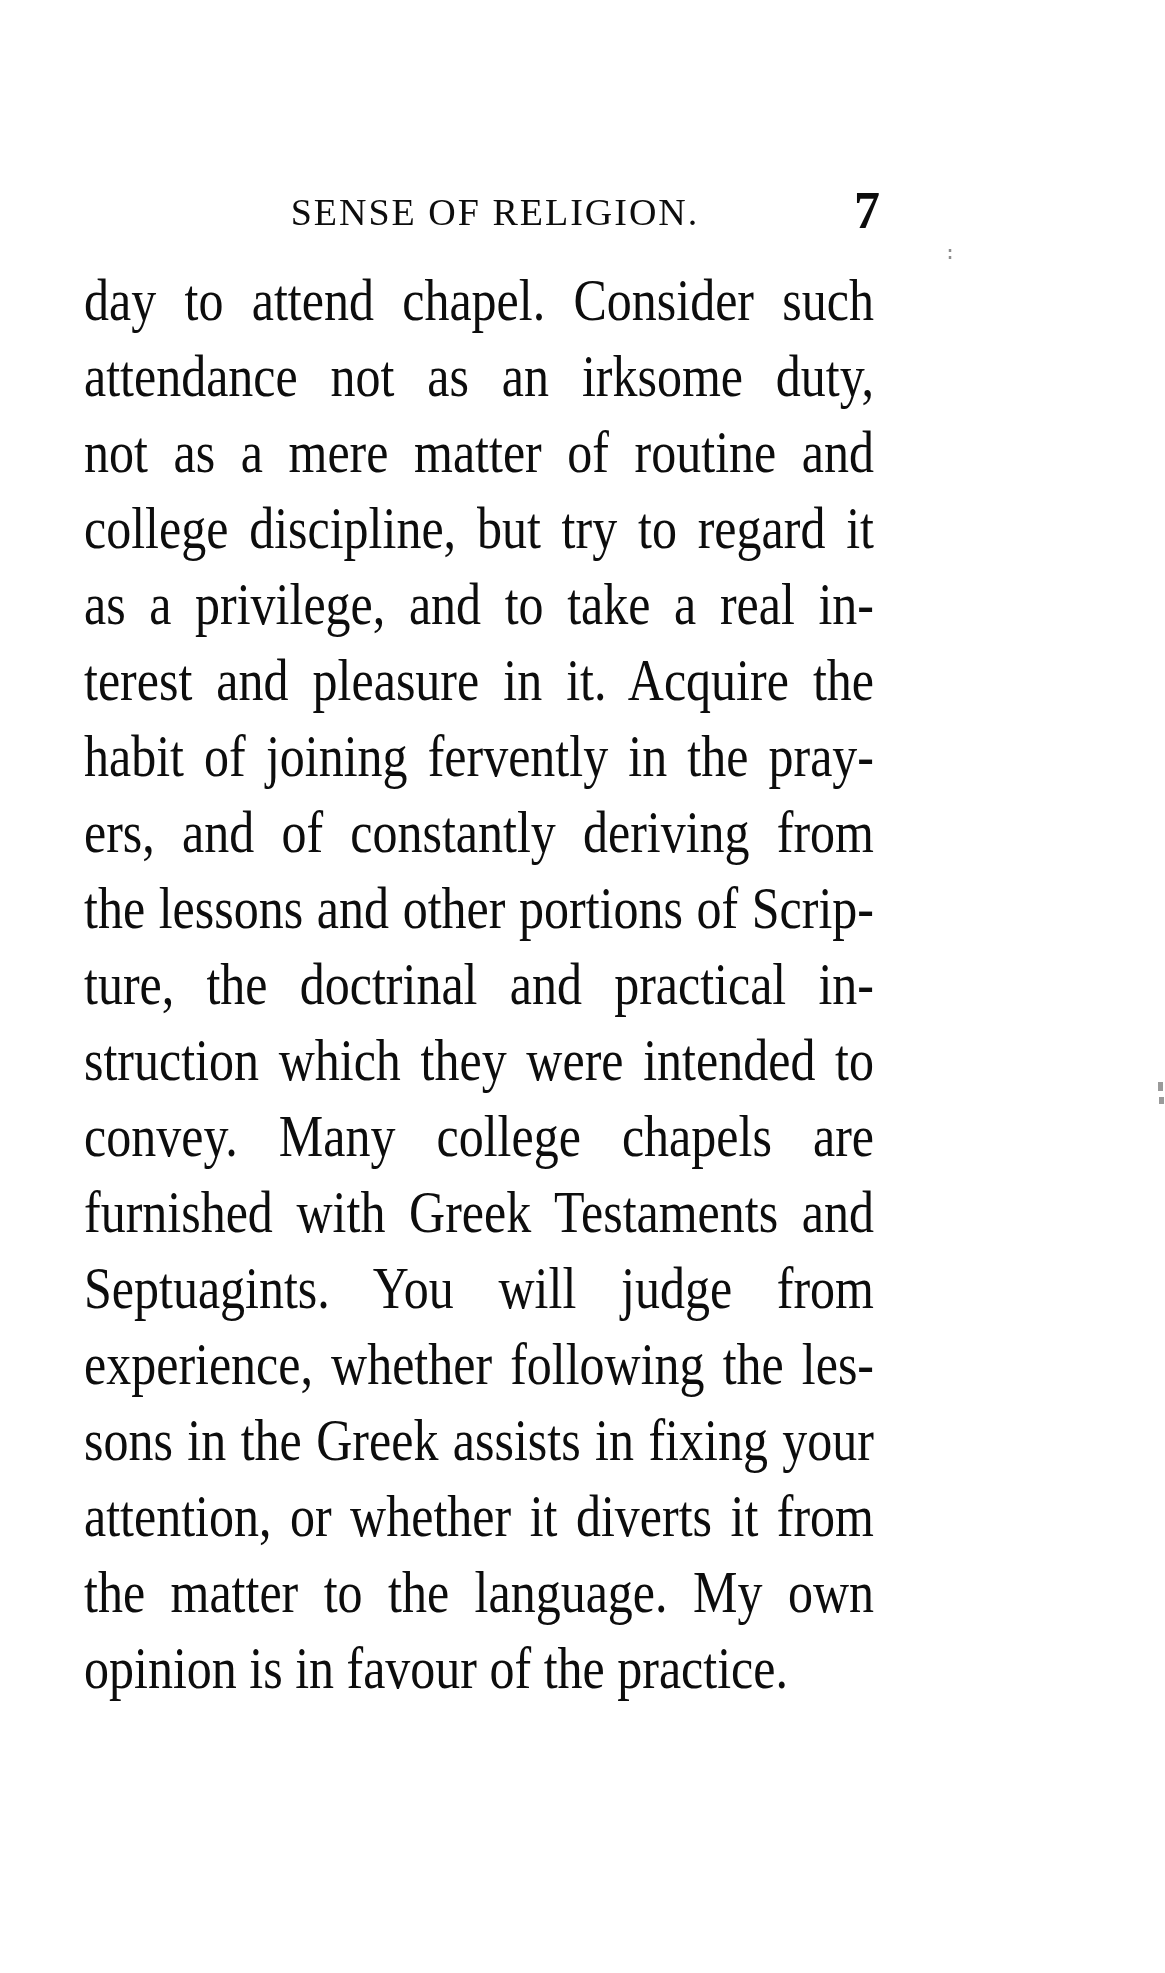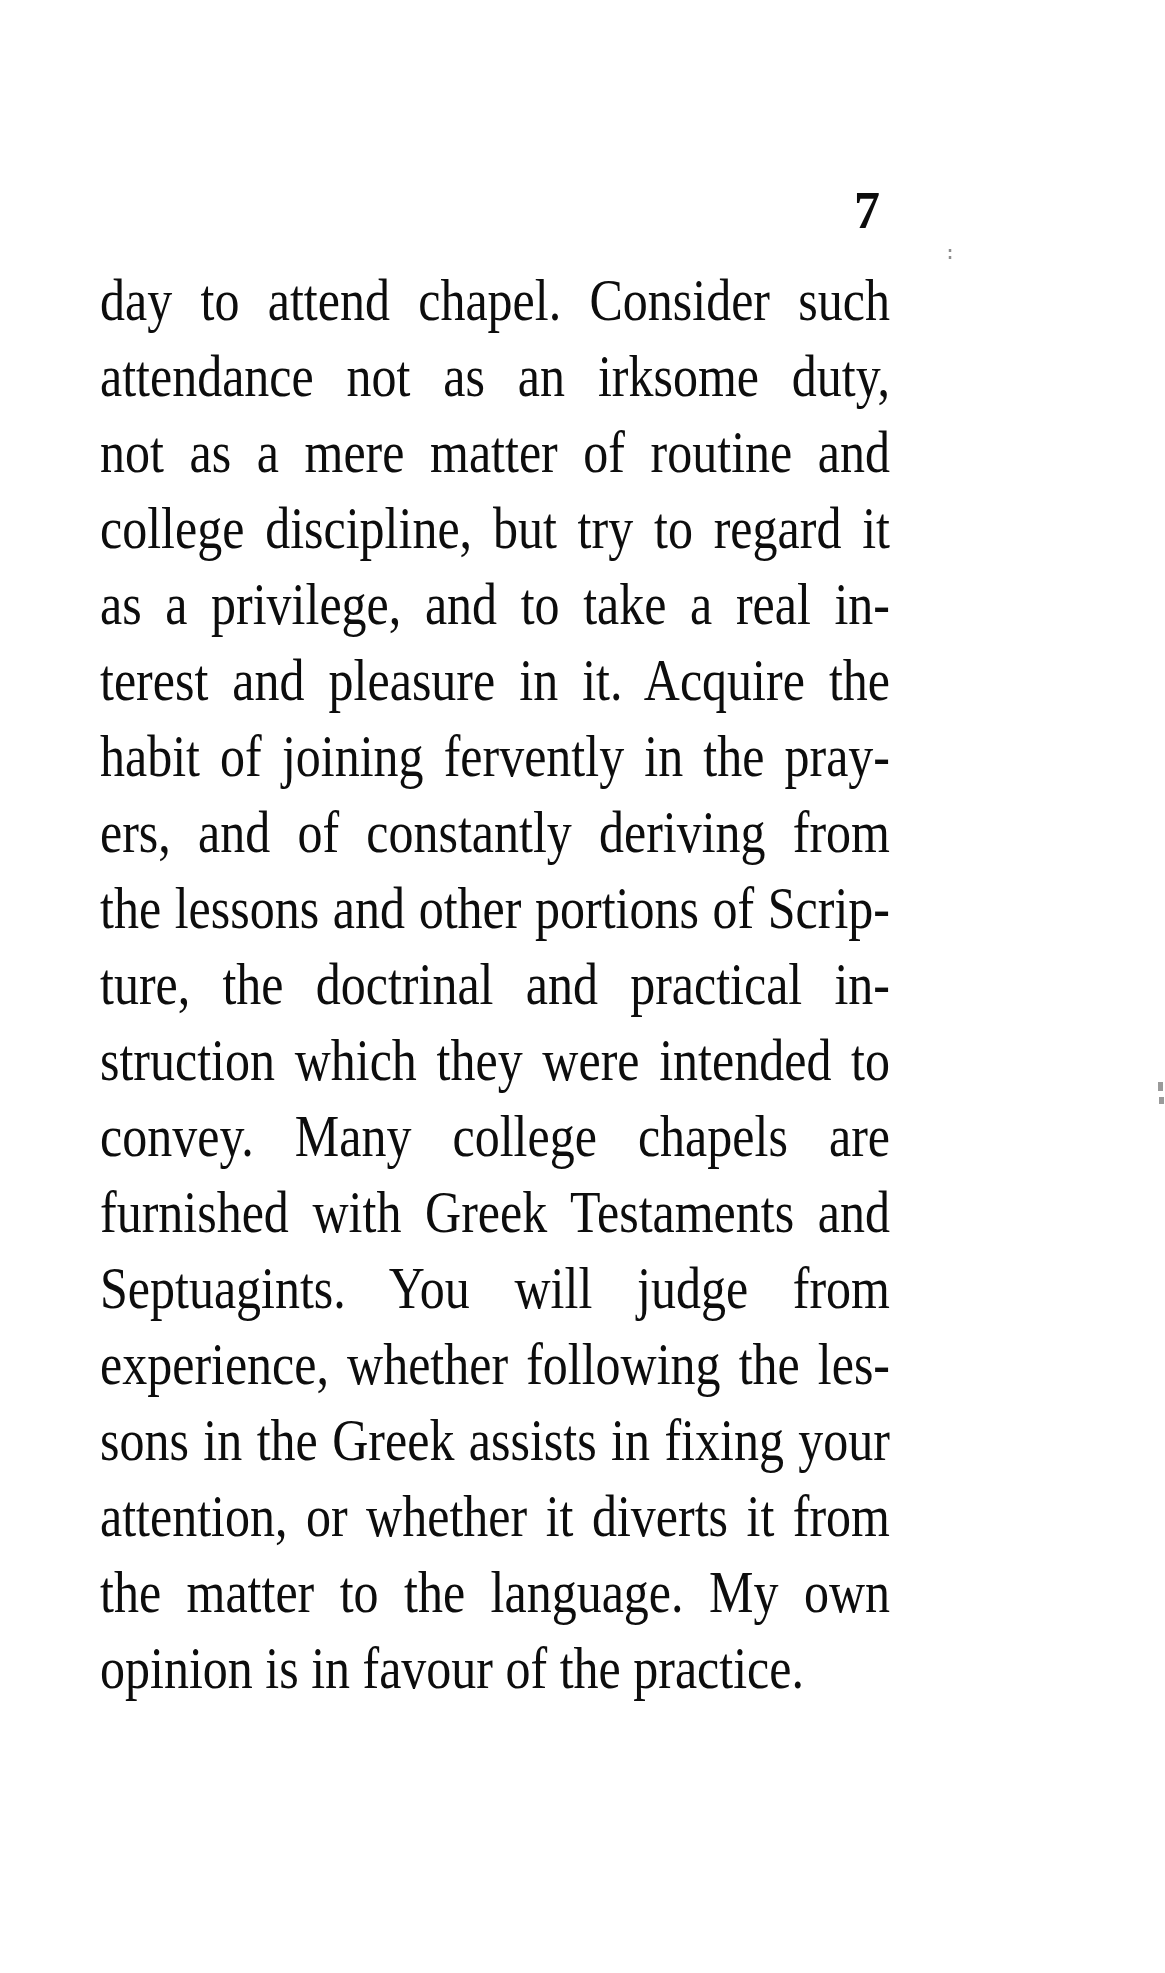--- a/index.html
+++ b/index.html
@@ -40,21 +40,21 @@
     right: 10px;
     top: -4px;
     font-size: 52px;
     line-height: 46px;
     font-weight: 600;
     color: #0d0d0d;
   }
   
   .body-text {
     position: absolute;
-    left: 100px;
+    left: 84px;
     top: 262px;
     width: 790px;
   }
   .line {
     height: 76px;
     line-height: 76px;
     font-size: 50px;
     text-align: justify;
     text-align-last: justify;
     white-space: nowrap;
@@ -82,20 +82,21 @@
   }
   .edge-mark.m1 { left: 1158px; top: 1082px; }
   .edge-mark.m2 { left: 1159px; top: 1097px; height: 7px; }
 </style>
 </head>
 <body>
 
 <div class="page">
 
   <div class="running-header">
+    <div class="running-title">SENSE OF RELIGION.</div>
     <div class="page-number">7</div>
   </div>
 
   <div class="speck-colon">:</div>
 
   <div class="body-text">
     <div class="line">day to attend chapel.  Consider such</div>
     <div class="line">attendance not as an irksome duty,</div>
     <div class="line">not as a mere matter of routine and</div>
     <div class="line">college discipline, but try to regard it</div>

